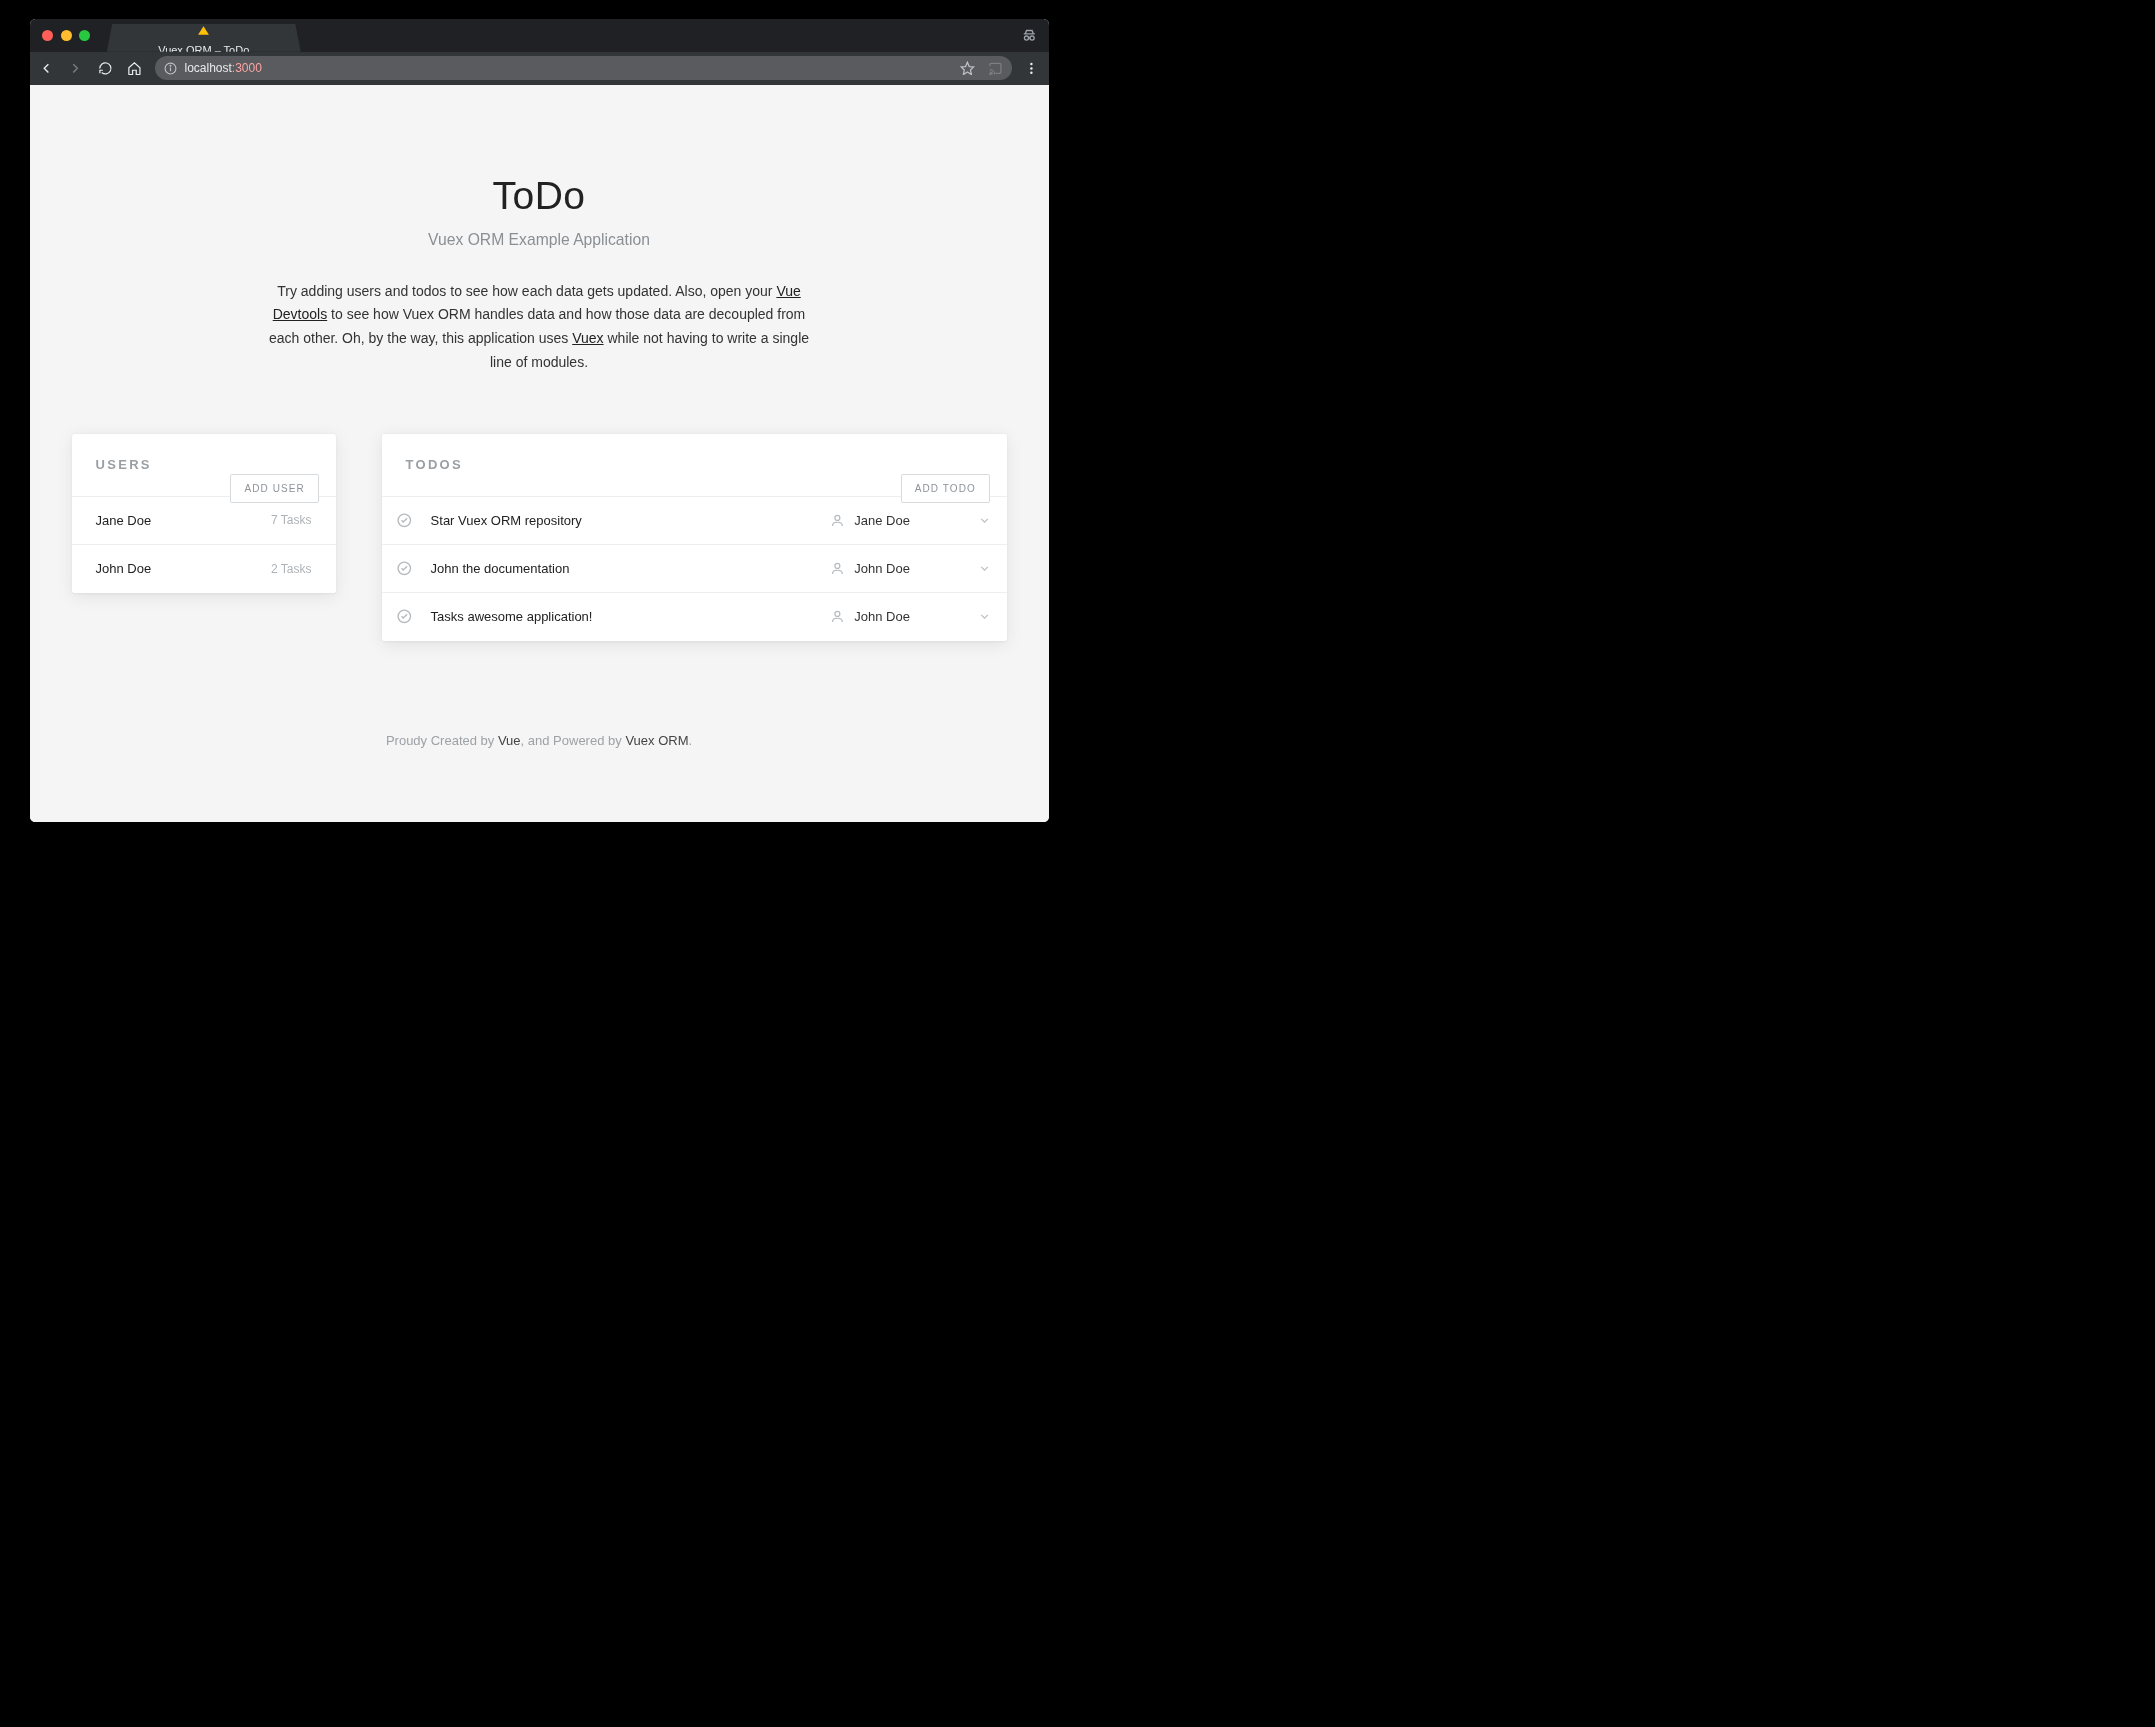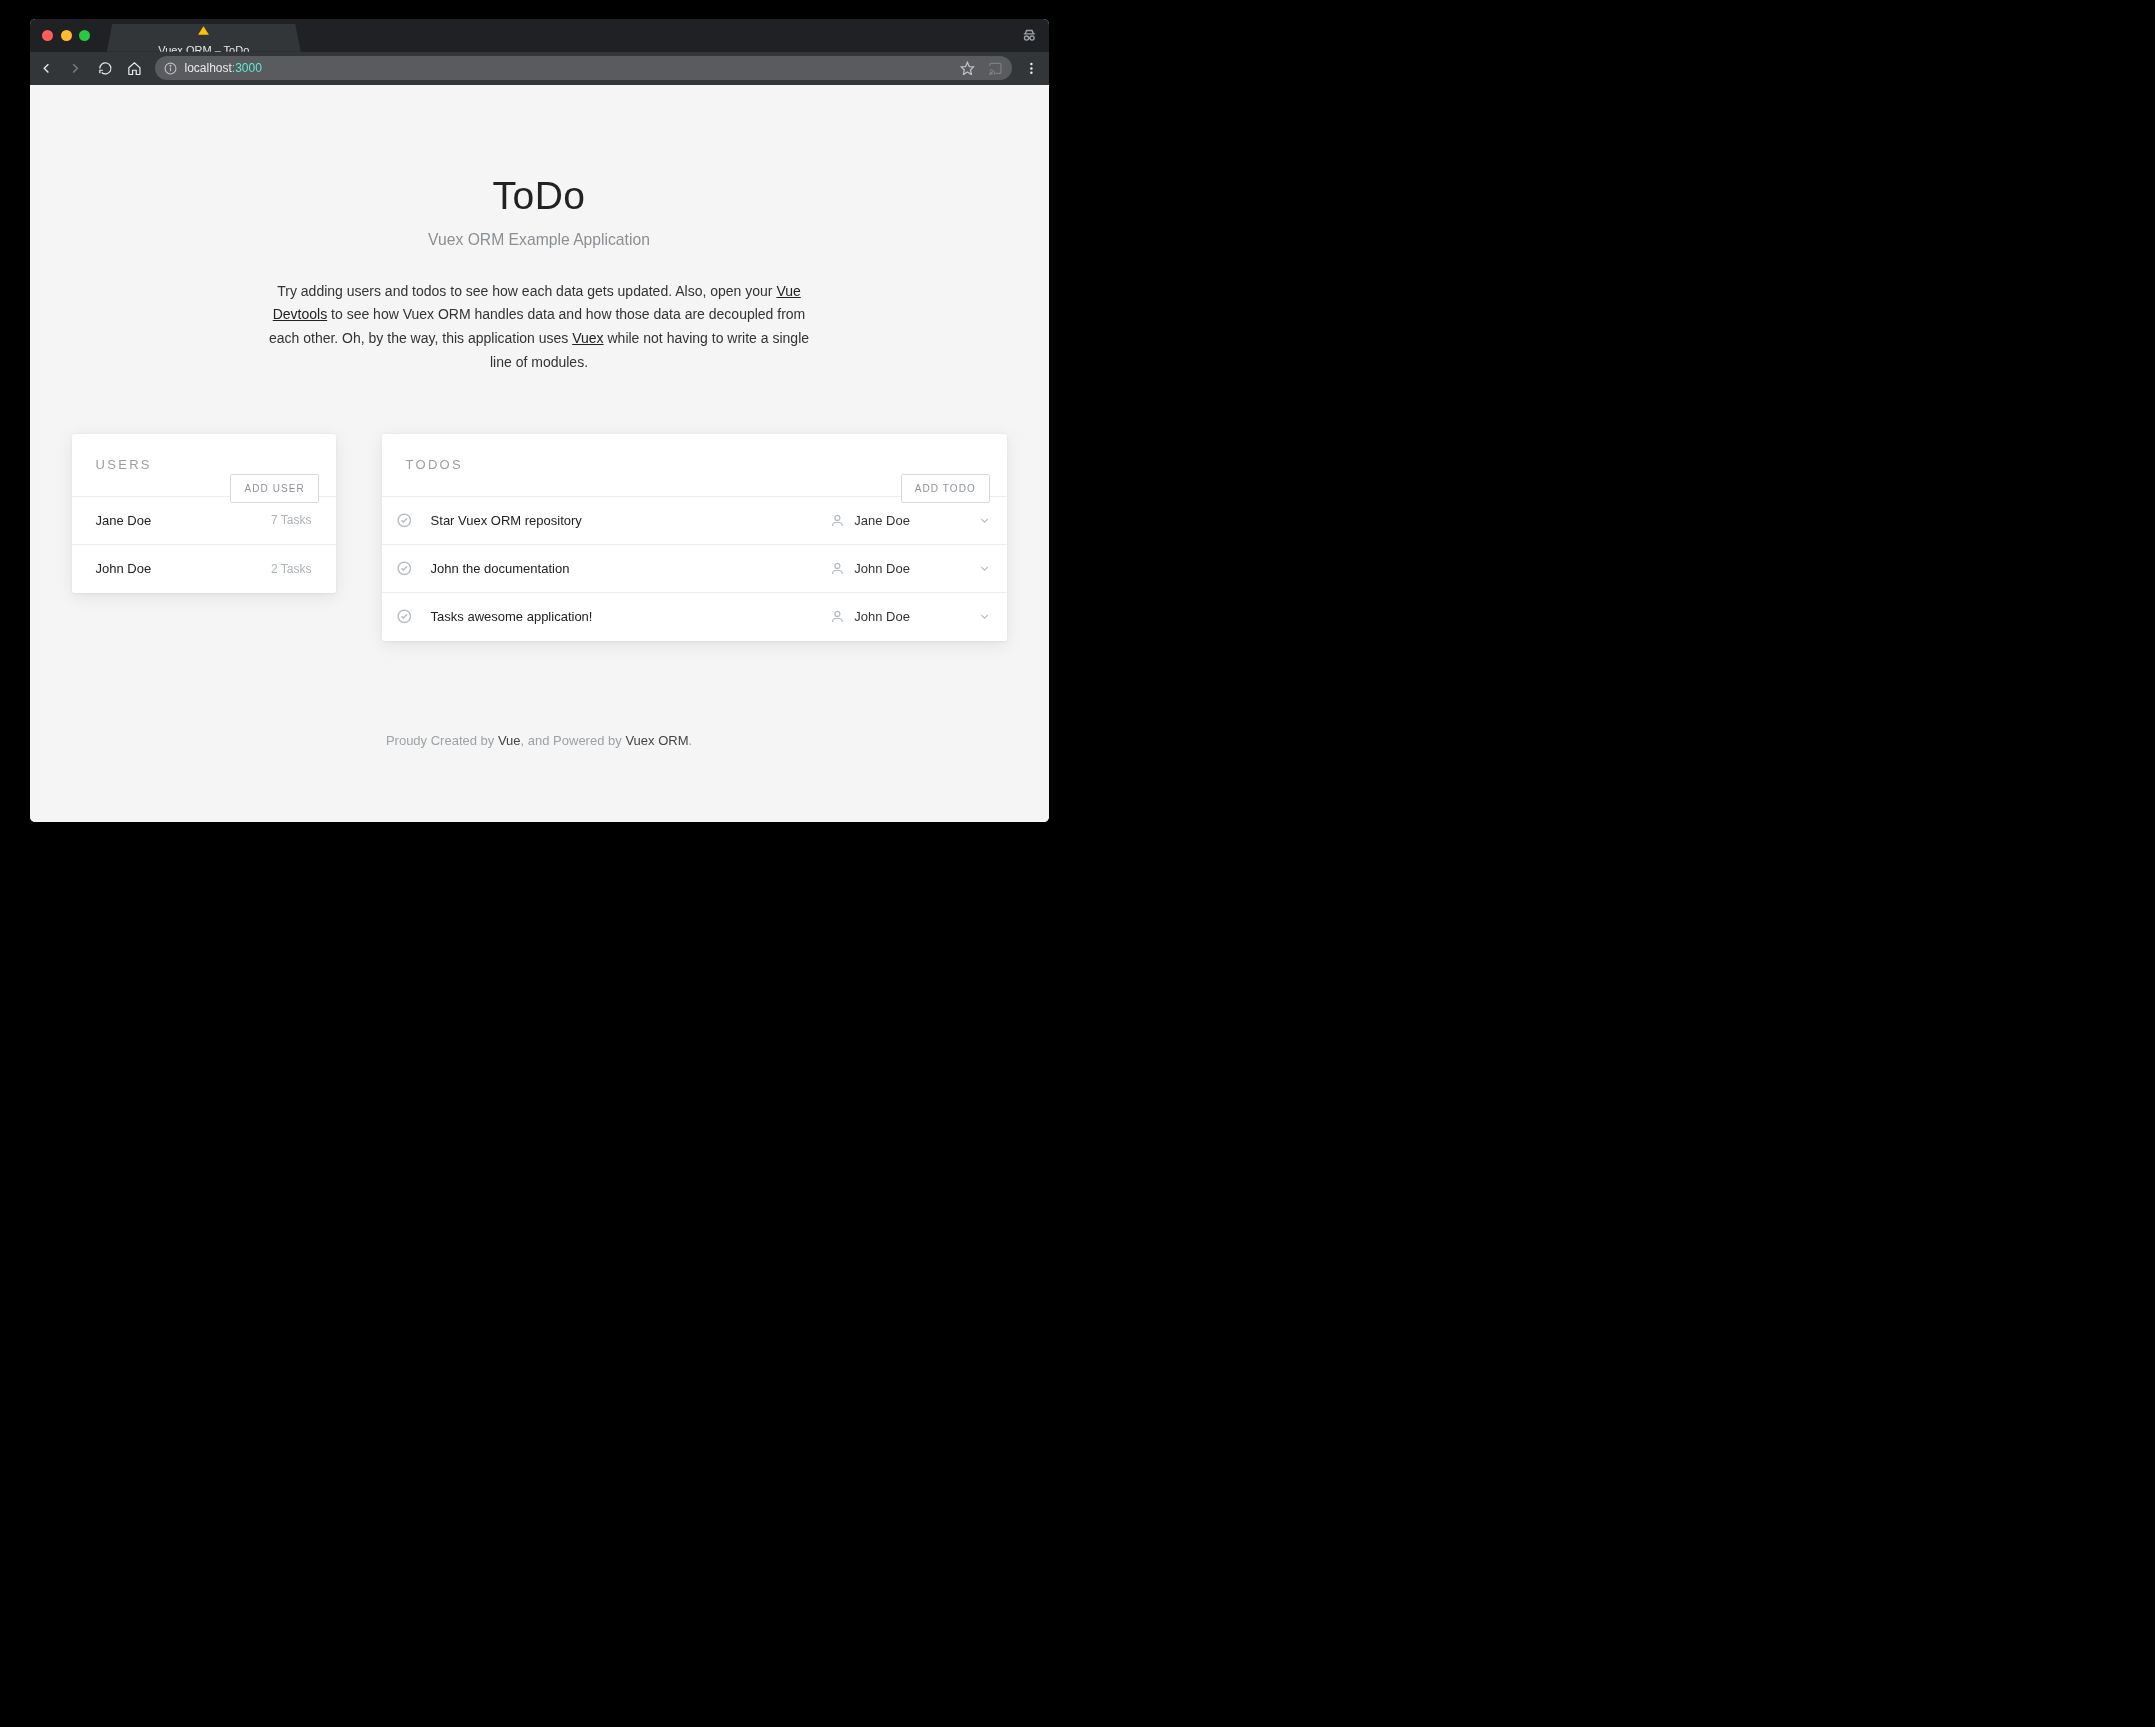--- a/index.html
+++ b/index.html
@@ -70,21 +70,21 @@
   border-radius: 12px;
   display: flex;
   align-items: center;
   padding: 0 9.2px;
   gap: 7.4px;
   color: #e8eaed;
   font-size: 12px;
 }
 .omnibox .info-icon { color:#bdc1c6; display:flex;}
 .url-host { color:#e8eaed; }
-.url-port { color:#5eead4; }
+.url-port { color:#fca5a5; }
 .omnibox-right { margin-left:auto; display:flex; gap:13px; color:#bdc1c6;}
 .page {
   background: #f5f5f5;
   height: calc(803px - 66px);
   overflow: auto;
 }
 .hero { text-align:center; padding: 89px 52px 37px; }
 .app-title {
   font-size: 39px;
   font-weight: 300;
@@ -124,21 +124,21 @@
   align-items:center;
   justify-content:space-between;
   height: 63px;
   padding: 0 16.6px 0 24px;
   border-bottom: 0.9px solid #eee;
 }
 .card-header h3 {
   font-size: 13px;
   letter-spacing: 2.3px;
   color: #9a9fa4;
-  font-weight: 400;
+  font-weight: 700;
 }
 .add-btn {
   border: 0.9px solid #d7dadd;
   background: #fff;
   color: #8e9398;
   font-size: 10px;
   letter-spacing: 1.1px;
   padding: 8.3px 13px;
   border-radius: 1.8px;
   cursor:pointer;

